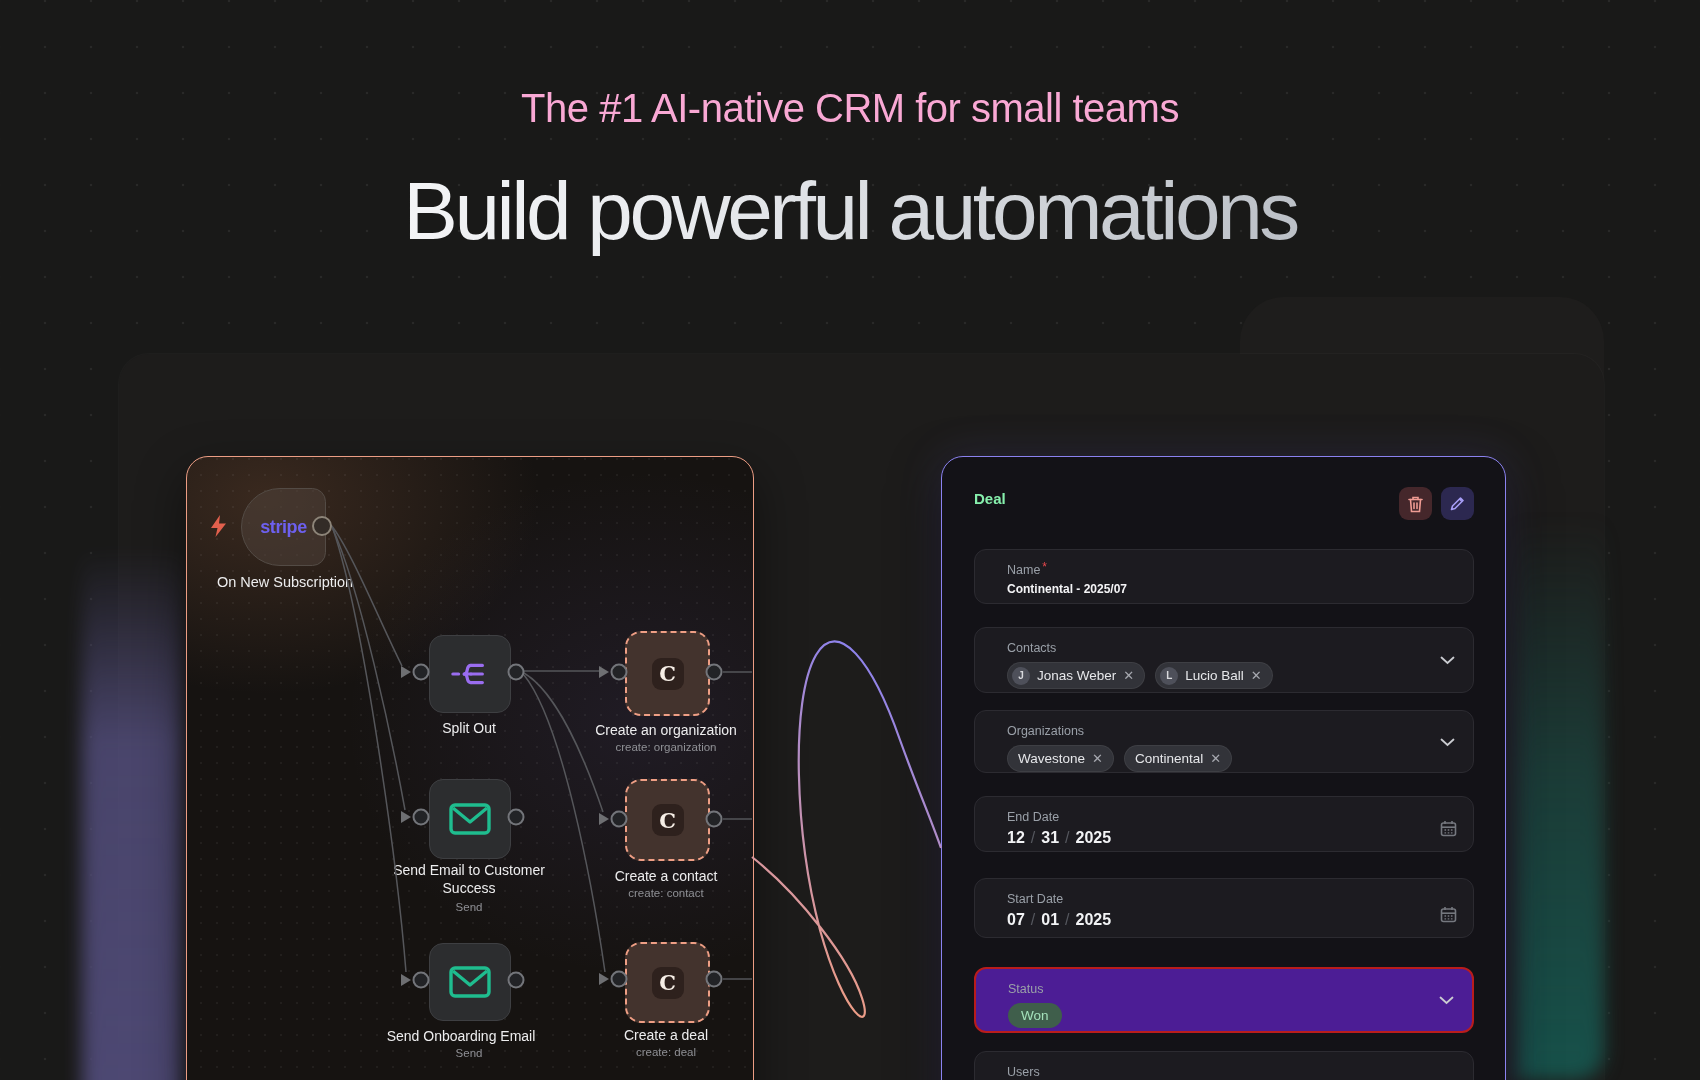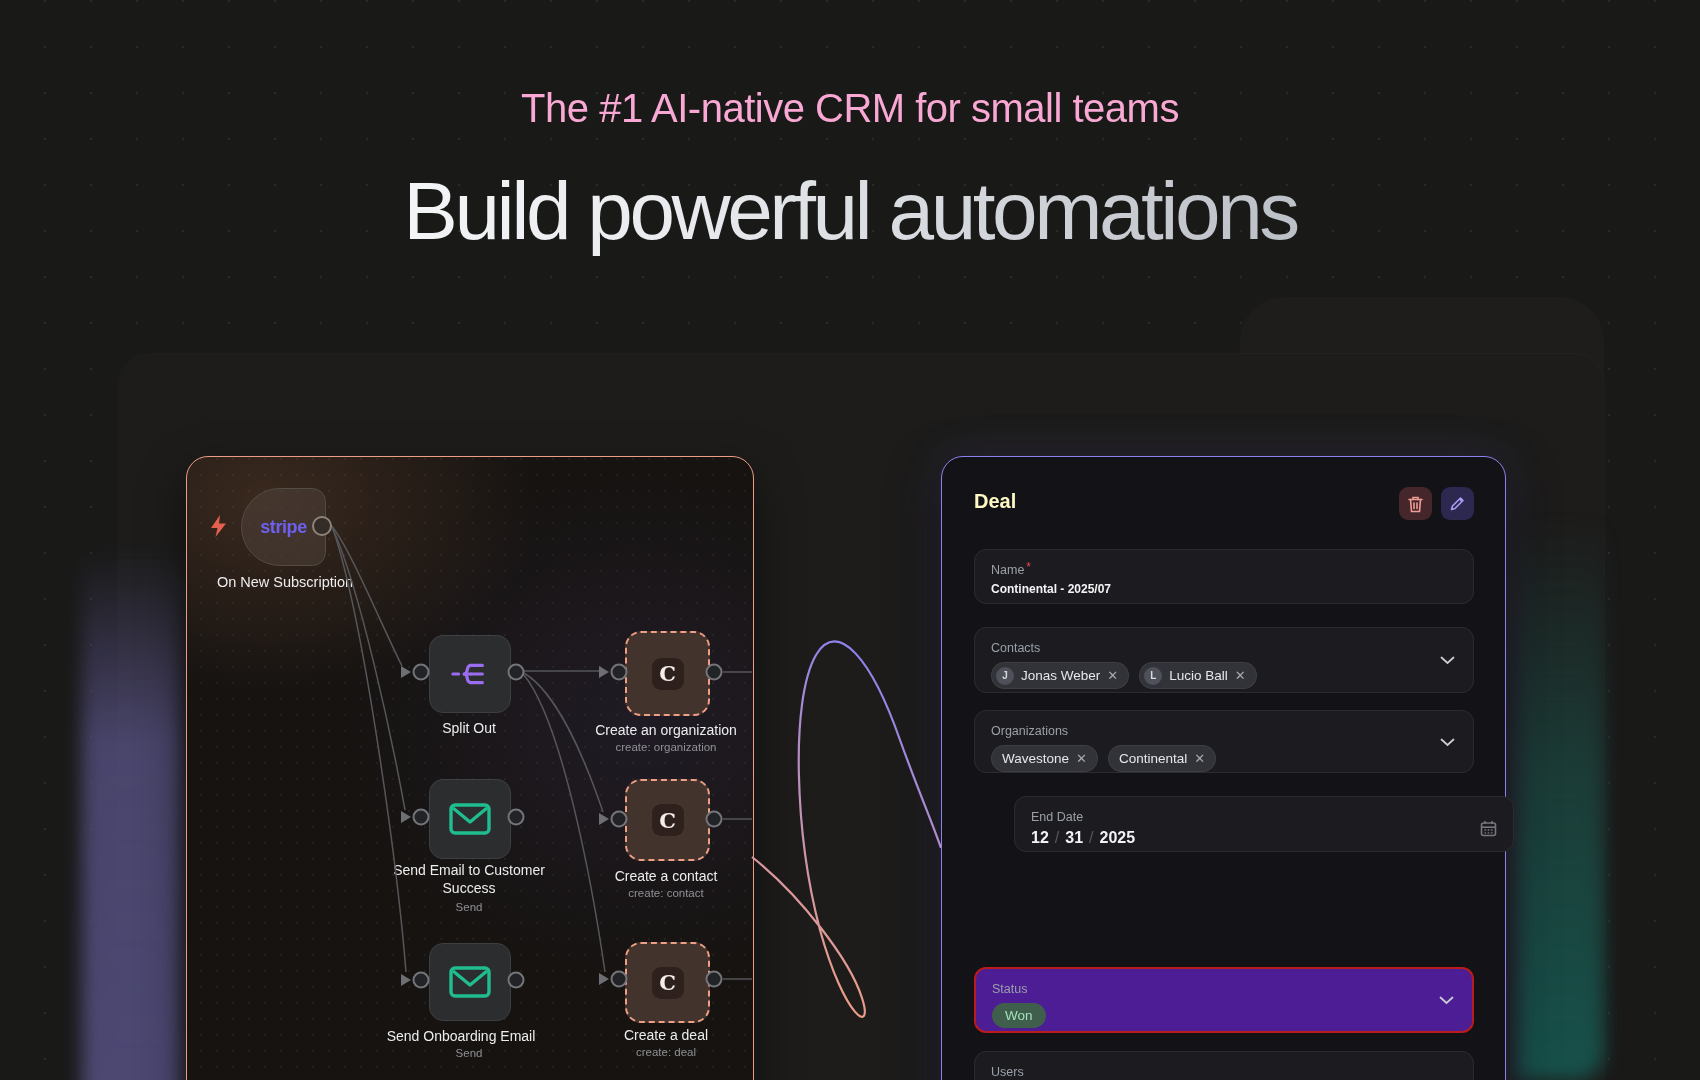--- a/index.html
+++ b/index.html
@@ -48,27 +48,27 @@
   .c-tile{width:32px;height:32px;border-radius:9px;background:#2e211d;display:flex;
     align-items:center;justify-content:center;}
   .c-glyph{font-family:"DejaVu Serif",serif;font-weight:700;font-size:21px;color:#f6eee6;line-height:1;}
   .node-label{position:absolute;text-align:center;font-size:14px;font-weight:500;color:#ededee;line-height:1.3;}
   .node-sub{position:absolute;text-align:center;font-size:11.5px;color:#8f9095;}
 
   
   .deal-panel{left:941px;top:456px;width:563px;height:700px;border-radius:22px;
     border:1.5px solid #8b82f0;background:#131217;
     box-shadow:0 0 44px rgba(125,115,230,0.16),0 18px 50px rgba(0,0,0,0.5);}
-  .deal-title{left:32px;top:33px;font-size:20px;font-weight:600;color:#fef9c3;}
+  .deal-title{left:32px;top:33px;font-size:15px;font-weight:600;color:#86efac;}
   .icon-btn{position:absolute;width:33px;height:33px;border-radius:9px;display:flex;
     align-items:center;justify-content:center;border:none;cursor:pointer;}
   .btn-trash{left:457px;top:30px;background:#45272b;}
   .btn-edit{left:499px;top:30px;background:#2c2850;}
   .field{position:absolute;left:32px;width:500px;border-radius:12px;background:#1c1b20;
-    border:1px solid #2c2b31;box-sizing:border-box;padding:10px 16px;}
+    border:1px solid #2c2b31;box-sizing:border-box;padding:10px 32px;}
   .field-label{font-size:12.5px;color:#9aa0a8;}
   .field-value{margin-top:4px;font-size:12px;font-weight:600;color:#f4f4f6;}
   .req{color:#e5484d;font-size:12px;vertical-align:top;margin-left:2px;}
   .chips{margin-top:6px;display:flex;gap:10px;}
   .chip{display:flex;align-items:center;gap:7px;height:25px;padding:0 10px;border-radius:999px;
     background:#323339;border:1px solid rgba(255,255,255,0.06);font-size:13.5px;color:#e6e7ea;}
   .chip .avatar{width:18px;height:18px;margin-left:-6px;border-radius:50%;background:#4e505a;
     display:flex;align-items:center;justify-content:center;font-size:10px;font-weight:600;color:#d8d9dd;}
   .chip .x{font-size:13px;color:#a7a9b0;cursor:pointer;}
   .chev{position:absolute;right:18px;top:50%;margin-top:-4px;}
@@ -228,36 +228,51 @@
           <span class="x">✕</span>
         </span>
       </div>
       <span class="chev">
         <svg width="15" height="9" viewBox="0 0 15 9" fill="none" stroke="#caccd1" stroke-width="1.8" stroke-linecap="round">
             <polyline points="1.5,1.5 7.5,7 13.5,1.5"></polyline>
           </svg>
       </span>
     </div>
 
-    <div class="field" style="top:339px;height:56px;margin-left:40px;">
+    <div class="field" style="top:339px;height:56px;">
       <span class="field-label">End Date</span>
       <div class="date-row">
         <span>12</span><span class="date-sep">/</span><span>31</span><span class="date-sep">/</span><span>2025</span>
       </div>
       <span class="cal">
         <svg width="17" height="17" viewBox="0 0 17 17" fill="none" stroke="#75787f" stroke-width="1.6">
           <rect x="1.5" y="3" width="14" height="12.5" rx="2"></rect>
             <path d="M1.5,7.2 h14"></path>
             <path d="M5,1 v3"></path>
             <path d="M12,1 v3"></path>
           <path d="M4.5,10 h1.6 M7.7,10 h1.6 M10.9,10 h1.6 M4.5,12.8 h1.6 M7.7,12.8 h1.6 M10.9,12.8 h1.6" stroke-width="1.3"></path>
         </svg>
       </span>
     </div>
 
+    <div class="field" style="top:421px;height:60px;">
+      <span class="field-label">Start Date</span>
+      <div class="date-row">
+        <span>07</span><span class="date-sep">/</span><span>01</span><span class="date-sep">/</span><span>2025</span>
+      </div>
+      <span class="cal">
+        <svg width="17" height="17" viewBox="0 0 17 17" fill="none" stroke="#75787f" stroke-width="1.6">
+          <rect x="1.5" y="3" width="14" height="12.5" rx="2"></rect>
+            <path d="M1.5,7.2 h14"></path>
+            <path d="M5,1 v3"></path>
+            <path d="M12,1 v3"></path>
+          <path d="M4.5,10 h1.6 M7.7,10 h1.6 M10.9,10 h1.6 M4.5,12.8 h1.6 M7.7,12.8 h1.6 M10.9,12.8 h1.6" stroke-width="1.3"></path>
+        </svg>
+      </span>
+    </div>
 
     <div class="field field-status" style="top:510px;height:66px;">
       <span class="field-label">Status</span><br>
       <span class="badge-won">Won</span>
       <span class="chev">
         <svg width="15" height="9" viewBox="0 0 15 9" fill="none" stroke="#caccd1" stroke-width="1.8" stroke-linecap="round">
             <polyline points="1.5,1.5 7.5,7 13.5,1.5"></polyline>
           </svg>
       </span>
     </div>

